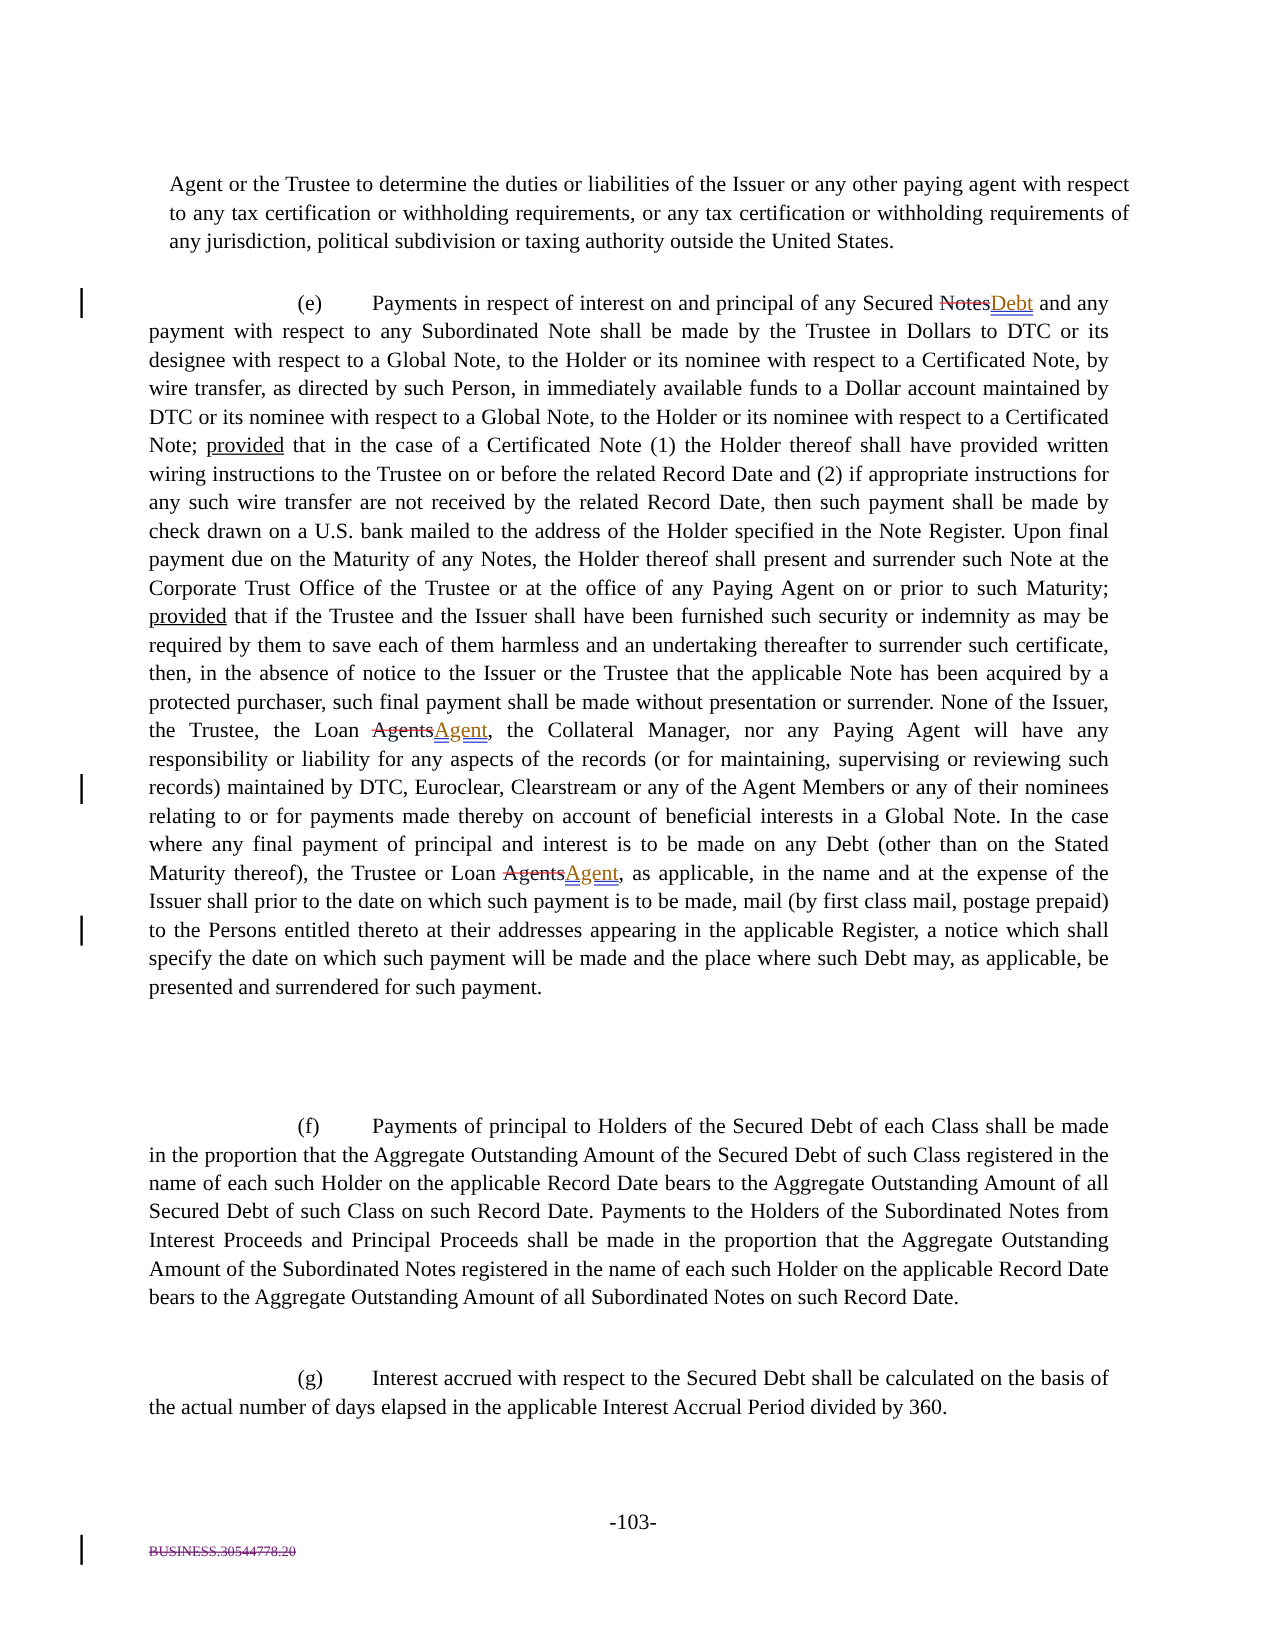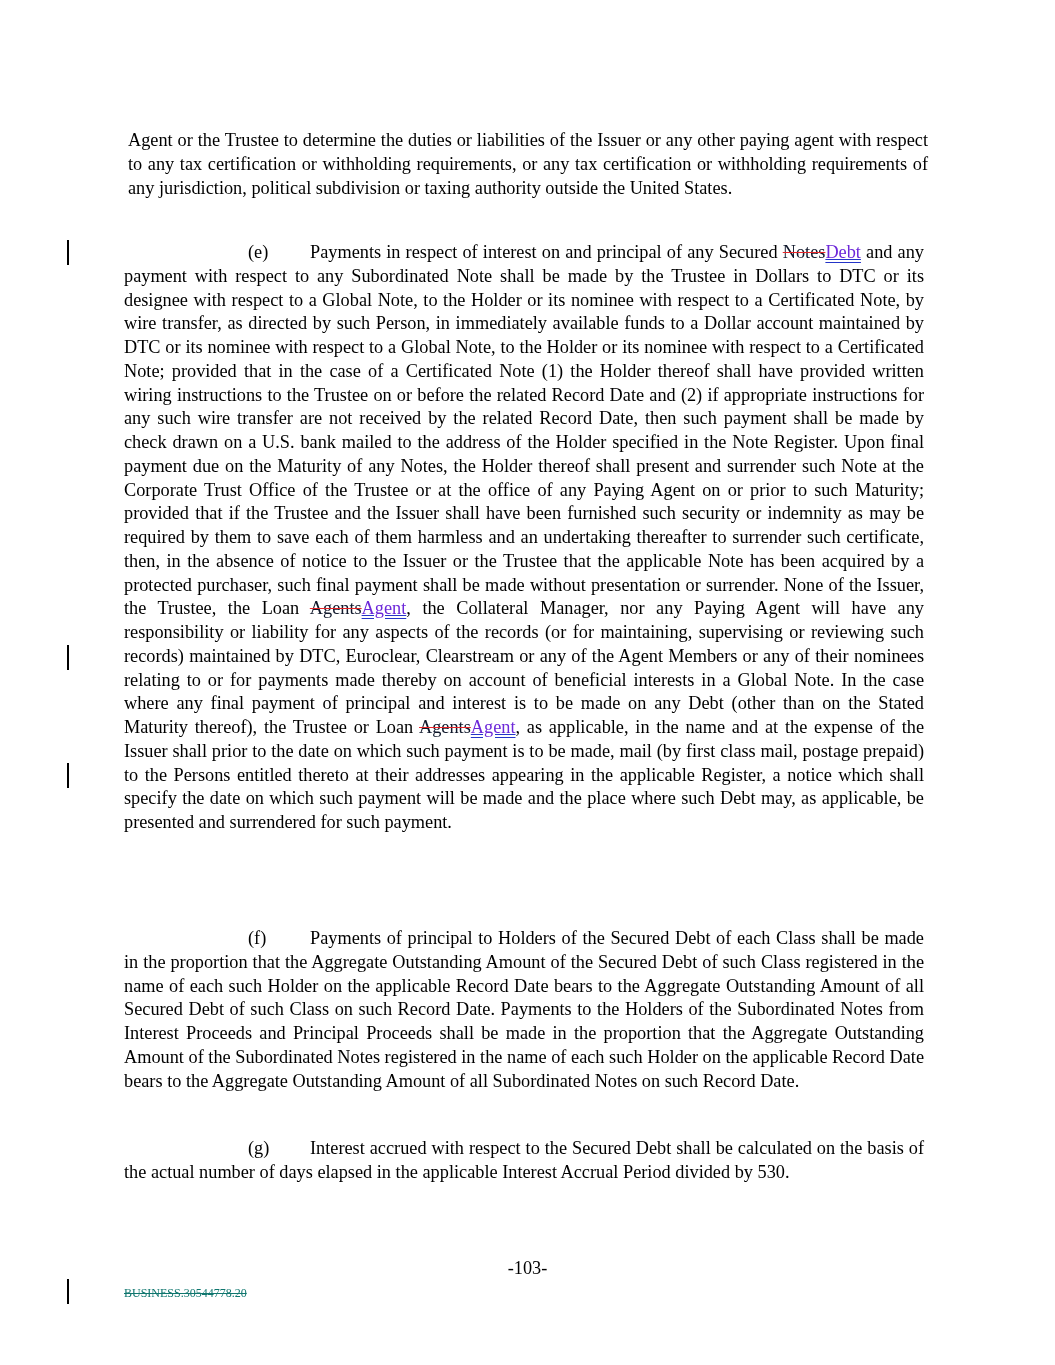--- a/index.html
+++ b/index.html
@@ -14,51 +14,51 @@
       font-size: 18.3px; line-height: 23.75px;
       text-align: justify; text-align-last: left;
     }
     .p0 { top: 125px; }
     .pe { top: 241px; }
     .pf { top: 927px; font-family: Liberation Serif, serif; }
     .pg { top: 1137px; }
     .indent { display: inline-block; width: 124px; }
     .label { display: inline-block; width: 62px; }
     .del { color: #0f172a; text-decoration: line-through; text-decoration-color: #e8262a; }
-    .ins { color: #6d28d9; text-decoration: underline double; text-decoration-color: #2434c8; }
-    .u { }
+    .ins { color: #a16207; text-decoration: underline double; text-decoration-color: #2434c8; }
+    .u { text-decoration: underline; }
     .change-bar {
       position: absolute; left: 67px; width: 2px; background: #000000;
     }
     .cb1 { top: 240px; height: 25px; }
     .cb2 { top: 645px; height: 25px; }
     .cb3 { top: 763px; height: 25px; }
     .cb4 { top: 1279px; height: 25px; }
     .page-number {
       position: absolute; left: 0; width: 1055px; top: 1258px;
       text-align: center; font-size: 18.3px;
     }
     .footer-id {
       position: absolute; left: 124px; top: 1286px;
-      font-size: 12px; color: #0f766e; text-decoration: line-through;
+      font-size: 12px; color: #701a75; text-decoration: line-through;
     }
   </style>
 </head>
 <body>
 
 <div class="page">
 
   <div class="change-bar cb1"></div>
   <div class="change-bar cb2"></div>
   <div class="change-bar cb3"></div>
   <div class="change-bar cb4"></div>
 
-  <p class="para p0" style="margin:4px">Agent or the Trustee to determine the duties or liabilities of the Issuer or any other paying agent with respect to any tax certification or withholding requirements, or any tax certification or withholding requirements of any jurisdiction, political subdivision or taxing authority outside the United States.</p>
+  <p class="para p0" style="margin:17px">Agent or the Trustee to determine the duties or liabilities of the Issuer or any other paying agent with respect to any tax certification or withholding requirements, or any tax certification or withholding requirements of any jurisdiction, political subdivision or taxing authority outside the United States.</p>
 
   <p class="para pe" style="margin:0"><span class="indent"></span><span class="label">(e)</span><span>Payments in respect of interest on and principal of any Secured </span><span class="del">Notes</span><span class="ins">Debt</span><span> and any payment with respect to any Subordinated Note shall be made by the Trustee in Dollars to DTC or its designee with respect to a Global Note, to the Holder or its nominee with respect to a Certificated Note, by wire transfer, as directed by such Person, in immediately available funds to a Dollar account maintained by DTC or its nominee with respect to a Global Note, to the Holder or its nominee with respect to a Certificated Note; </span><span class="u">provided</span><span> that in the case of a Certificated Note (1) the Holder thereof shall have provided written wiring instructions to the Trustee on or before the related Record Date and (2) if appropriate instructions for any such wire transfer are not received by the related Record Date, then such payment shall be made by check drawn on a U.S. bank mailed to the address of the Holder specified in the Note Register.  Upon final payment due on the Maturity of any Notes, the Holder thereof shall present and surrender such Note at the Corporate Trust Office of the Trustee or at the office of any Paying Agent on or prior to such Maturity; </span><span class="u">provided</span><span> that if the Trustee and the Issuer shall have been furnished such security or indemnity as may be required by them to save each of them harmless and an undertaking thereafter to surrender such certificate, then, in the absence of notice to the Issuer or the Trustee that the applicable Note has been acquired by a protected purchaser, such final payment shall be made without presentation or surrender.  None of the Issuer, the Trustee, the Loan </span><span class="del">Agents</span><span class="ins">Agent</span><span>, the Collateral Manager, nor any Paying Agent will have any responsibility or liability for any aspects of the records (or for maintaining, supervising or reviewing such records) maintained by DTC, Euroclear, Clearstream or any of the Agent Members or any of their nominees relating to or for payments made thereby on account of beneficial interests in a Global Note.  In the case where any final payment of principal and interest is to be made on any Debt (other than on the Stated Maturity thereof), the Trustee or Loan </span><span class="del">Agents</span><span class="ins">Agent</span><span>, as applicable, in the name and at the expense of the Issuer shall prior to the date on which such payment is to be made, mail (by first class mail, postage prepaid) to the Persons entitled thereto at their addresses appearing in the applicable Register, a notice which shall specify the date on which such payment will be made and the place where such Debt may, as applicable, be presented and surrendered for such payment.</span></p>
 
   <p class="para pf" style="margin:0"><span class="indent"></span><span class="label">(f)</span><span>Payments of principal to Holders of the Secured Debt of each Class shall be made in the proportion that the Aggregate Outstanding Amount of the Secured Debt of such Class registered in the name of each such Holder on the applicable Record Date bears to the Aggregate Outstanding Amount of all Secured Debt of such Class on such Record Date.  Payments to the Holders of the Subordinated Notes from Interest Proceeds and Principal Proceeds shall be made in the proportion that the Aggregate Outstanding Amount of the Subordinated Notes registered in the name of each such Holder on the applicable Record Date bears to the Aggregate Outstanding Amount of all Subordinated Notes on such Record Date.</span></p>
 
-  <p class="para pg" style="margin:0"><span class="indent"></span><span class="label">(g)</span><span>Interest accrued with respect to the Secured Debt shall be calculated on the basis of the actual number of days elapsed in the applicable Interest Accrual Period divided by 530.</span></p>
+  <p class="para pg" style="margin:0"><span class="indent"></span><span class="label">(g)</span><span>Interest accrued with respect to the Secured Debt shall be calculated on the basis of the actual number of days elapsed in the applicable Interest Accrual Period divided by 360.</span></p>
 
   <div class="page-number">-103-</div>
   <div class="footer-id">BUSINESS.30544778.20</div>
 </div>
 
 </body></html>

